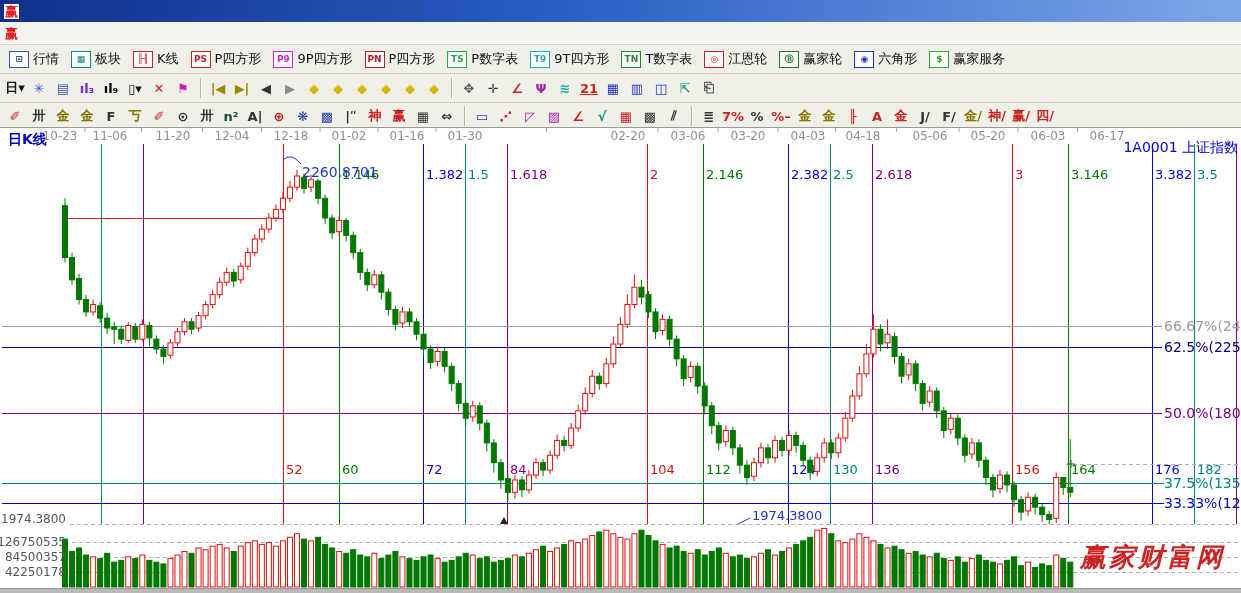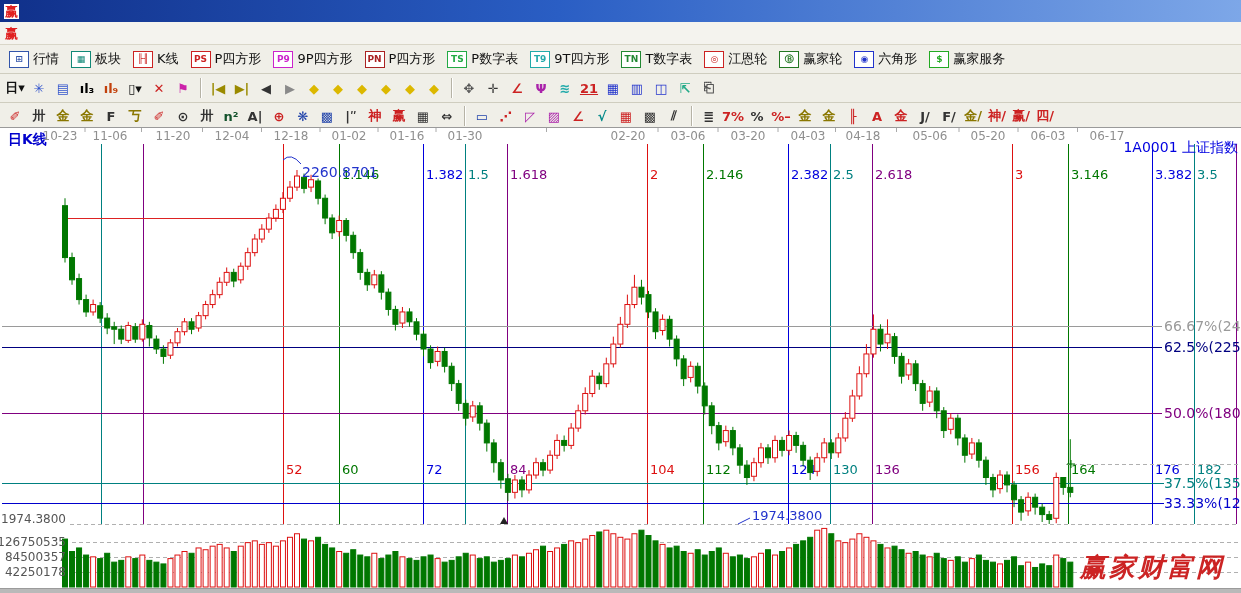--- a/index.html
+++ b/index.html
@@ -15,21 +15,21 @@
   .tb{background:#f0efe8;border-bottom:1px solid #cfcdbf;display:flex;align-items:center;padding:0 3px;white-space:nowrap}
   .tb2{height:28px}.tb3{height:28px}.tb4{height:26px}
   .tbtn{display:inline-flex;align-items:center;gap:4px;padding:1px 6px;font-size:13px;color:#111}
   .badge{min-width:16px;height:15px;border:1px solid;font-size:9px;font-weight:bold;
          display:inline-flex;align-items:center;justify-content:center;background:#fff;padding:0 1px}
   .ibtn{width:22px;height:20px;display:inline-flex;align-items:center;justify-content:center;
         font-size:13px;margin:0 1px;font-weight:bold}
   .sep{width:1px;height:20px;background:#b6b3a6;margin:0 5px;box-shadow:1px 0 0 #fff;display:inline-block}
   .chart-region{position:absolute;left:0;top:127px;width:1241px;height:461px;background:#fff}
   #chart-svg{position:absolute;left:0;top:0;pointer-events:none}
-  .watermark{position:absolute;left:1080px;top:423px;color:#cc2424;font-family:"DejaVu Serif","Liberation Serif",serif;
+  .watermark{position:absolute;left:1080px;top:413px;color:#cc2424;font-family:"DejaVu Serif","Liberation Serif",serif;
              font-style:italic;font-weight:bold;font-size:26px;letter-spacing:3px;white-space:nowrap}
   .bottom-strip{position:absolute;left:0;top:588px;width:1241px;height:5px;background:#b9b9b9;border-top:1px solid #9b9b9b}
 </style>
 </head>
 <body>
 
 <div class="titlebar">
   <span class="applogo">赢</span>
 </div>
 
@@ -88,22 +88,22 @@
     </span>
     <span class="tbtn">
       <span class="badge" style="color: rgb(34, 170, 34); border-color: rgb(34, 170, 34);">$</span>
       <span>赢家服务</span>
     </span>
   </div>
 <div class="tb tb3" id="tb3">
     <span class="ibtn" style="color: rgb(17, 17, 17);">日▾</span>
     <span class="ibtn" style="color: rgb(51, 85, 204);">✳</span>
     <span class="ibtn" style="color: rgb(51, 85, 204);">▤</span>
-    <span class="ibtn" style="color: #000000;">ıl₃</span>
-    <span class="ibtn" style="color: #c2410c;">ıl₉</span>
+    <span class="ibtn" style="color: #6d28d9;">ıl₃</span>
+    <span class="ibtn" style="color: #000000;">ıl₉</span>
     <span class="ibtn" style="color: rgb(17, 17, 17);">▯▾</span>
     <span class="ibtn" style="color: rgb(204, 34, 34);">✕</span>
     <span class="ibtn" style="color: rgb(204, 34, 170);">⚑</span>
     <span class="sep"></span>
     <span class="ibtn" style="color: rgb(154, 138, 0);">|◀</span>
     <span class="ibtn" style="color: rgb(154, 138, 0);">▶|</span>
     <span class="ibtn" style="color: rgb(51, 51, 51);">◀</span>
     <span class="ibtn" style="color: rgb(138, 138, 138);">▶</span>
     <span class="ibtn" style="color: rgb(220, 184, 0);">◆</span>
     <span class="ibtn" style="color: rgb(220, 184, 0);">◆</span>

